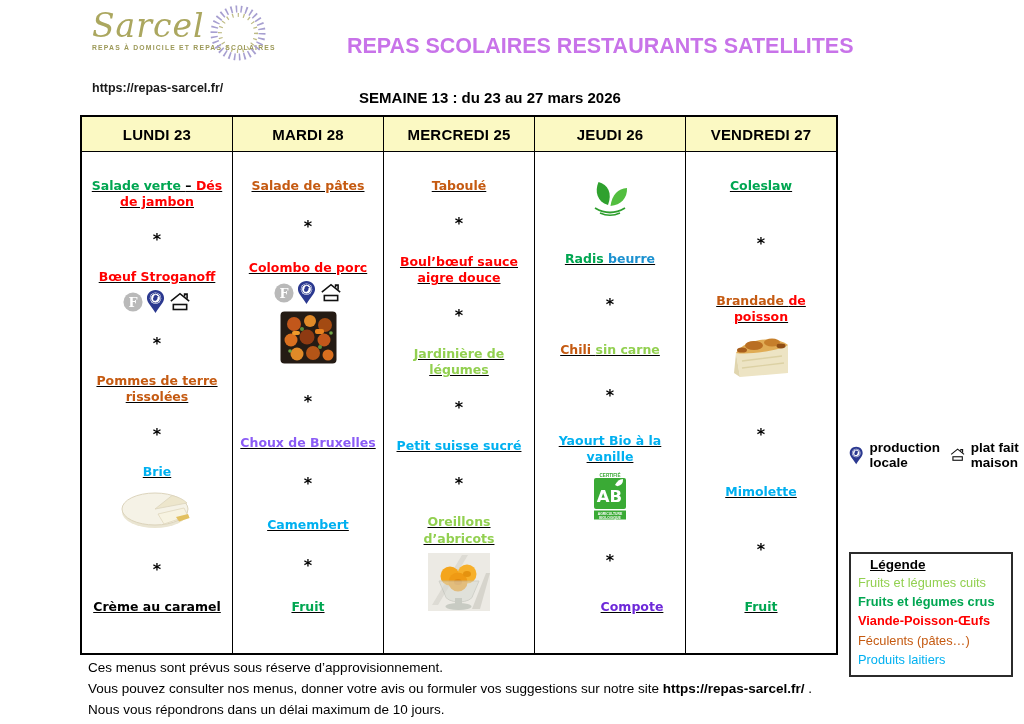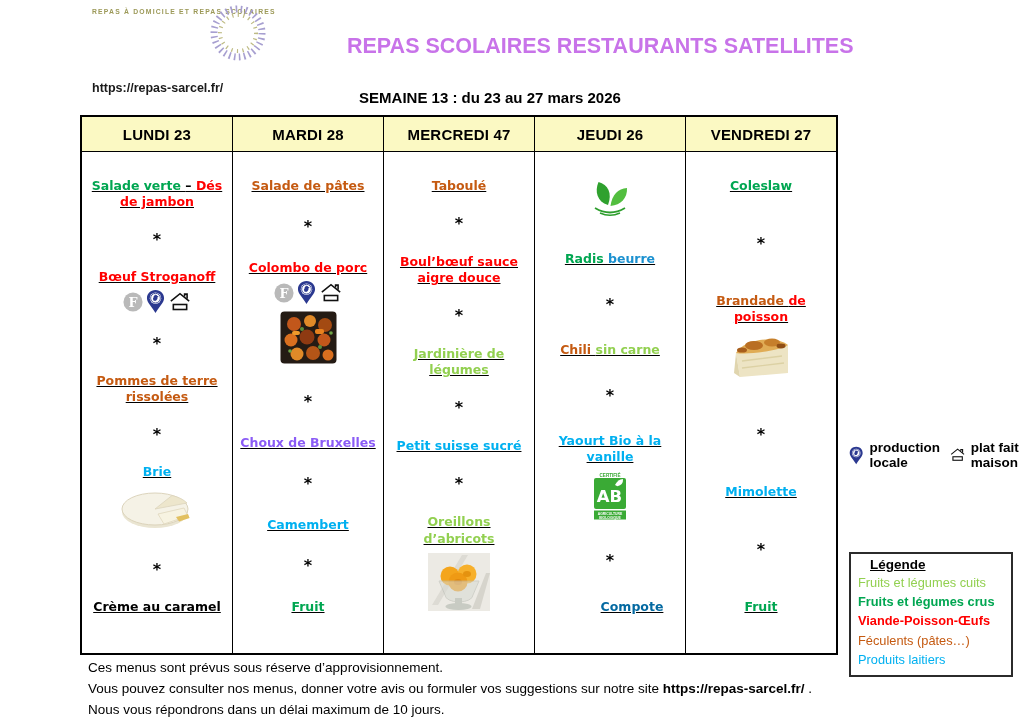--- a/index.html
+++ b/index.html
@@ -47,38 +47,39 @@
   
   .footer{position:absolute;left:88px;top:657px;font-size:13.5px;line-height:1.56;}
   .footer-link{font-weight:bold;}
 </style>
 </head>
 <body>
 
 <div class="page">
 
   <div class="logo-block">
+    <span class="logo-text" style="color: rgb(171, 167, 95);">Sarcel</span>
     <svg class="logo-ring" width="60" height="58" viewBox="0 0 60 58">
       <circle cx="30" cy="29" r="24" fill="none" stroke="#A79FD0" stroke-width="7" stroke-dasharray="1.6 3.4"></circle>
       <circle cx="30" cy="29" r="18" fill="none" stroke="#B3AF6E" stroke-width="4" stroke-dasharray="1.2 4.4" opacity="0.85"></circle>
     </svg>
     <div class="logo-tagline">REPAS À DOMICILE ET REPAS SCOLAIRES</div>
   </div>
 
   <div class="site-url">https://repas-sarcel.fr/</div>
 
   <h1 class="main-title" style="color: rgb(200, 115, 233);">REPAS SCOLAIRES RESTAURANTS SATELLITES</h1>
 
   <div class="week-title">SEMAINE 13 : du 23 au 27 mars 2026</div>
 
   <div class="menu-table">
     <div class="thead" style="background: rgb(251, 249, 195);">
         <div class="th">LUNDI 23</div>
         <div class="th">MARDI 28</div>
-        <div class="th">MERCREDI 47</div>
+        <div class="th">MERCREDI 25</div>
         <div class="th">JEUDI 26</div>
         <div class="th">VENDREDI  27</div>
       </div>
     <div class="tbody">
         <div class="day-col">
           <div class="dish">
             <div><span style="color: rgb(0, 166, 81);">Salade verte </span><span style="color: rgb(0, 0, 0);">– </span><span style="color: rgb(255, 0, 0);">Dés de jambon</span></div>
           </div>
           <div class="star">*</div>
           <div class="dish">
@@ -233,21 +234,21 @@
                 <rect x="4" y="6" width="32" height="31" rx="2" fill="#3AAA35"></rect>
                 <path d="M25 13 q3 -6 8 -6 q0.4 6 -5.6 7.2 Z" fill="#fff"></path>
                 <text x="19.5" y="30" font-size="16.5" fill="#fff" text-anchor="middle" font-weight="bold" font-family="DejaVu Sans,sans-serif">AB</text>
                 <rect x="4" y="38.5" width="32" height="9" fill="#3AAA35"></rect>
                 <text x="20" y="42.6" font-size="3.4" fill="#fff" text-anchor="middle" font-family="Liberation Sans,sans-serif">AGRICULTURE</text>
                 <text x="20" y="46.6" font-size="3.4" fill="#fff" text-anchor="middle" font-family="Liberation Sans,sans-serif">BIOLOGIQUE</text>
               </svg></div>
           </div>
           <div class="star">*</div>
           <div class="dish">
-            <div><span style="color: #0369a1; margin-left: 44px;">Compote</span></div>
+            <div><span style="color: #6d28d9; margin-left: 44px;">Compote</span></div>
           </div>
         </div>
         <div class="day-col">
           <div class="dish">
             <div><span style="color: rgb(0, 166, 81);">Coleslaw</span></div>
           </div>
           <div class="star">*</div>
           <div class="dish">
             <div><span style="color: rgb(197, 90, 17);">Brandade </span><span style="color: rgb(255, 0, 0);">de poisson</span></div>
             <div class="dish-img"><svg width="66" height="50" viewBox="0 0 66 50">

